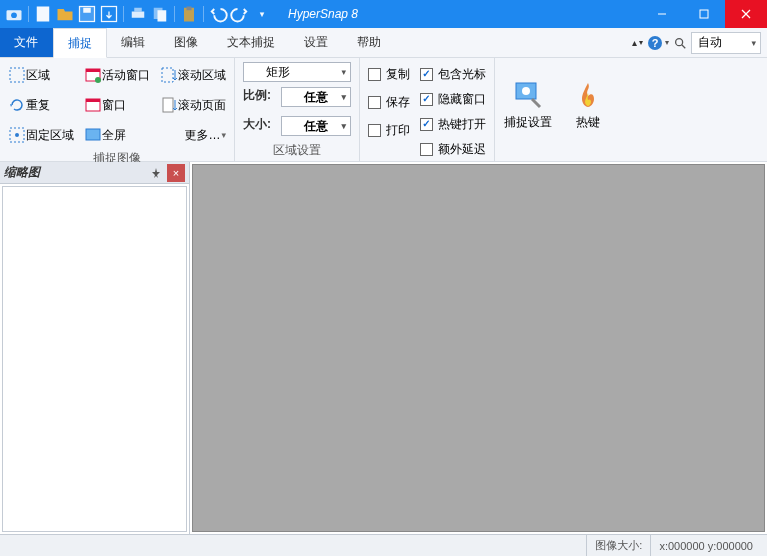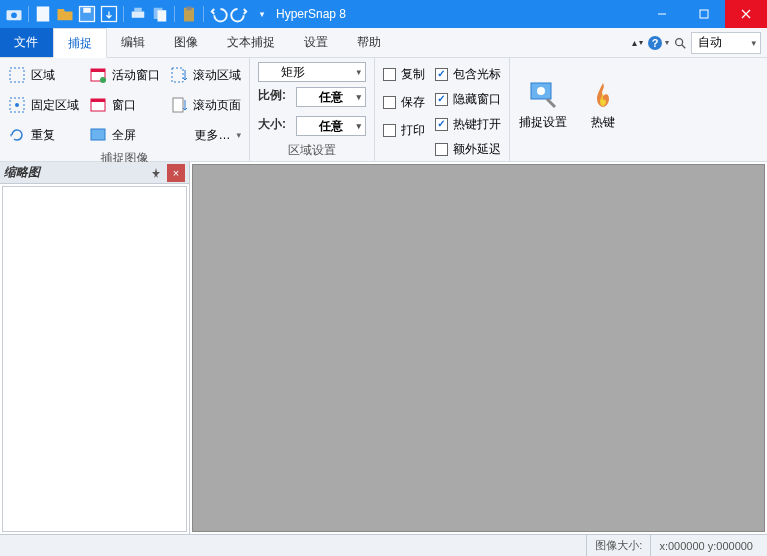--- a/index.html
+++ b/index.html
@@ -3,21 +3,21 @@
 <meta charset="utf-8">
 <style>
 * { box-sizing: border-box; margin: 0; padding: 0; font-family: "Microsoft YaHei", "Segoe UI", sans-serif; }
 body { width: 767px; height: 556px; background: #fff; overflow: hidden; font-size: 12px; }
 
 
 .titlebar { height: 28px; background: #1e88f0; display: flex; align-items: center; color: #fff; }
 .titlebar .qat { display: flex; align-items: center; gap: 2px; padding: 0 4px; }
 .qat-btn { width: 20px; height: 20px; display: flex; align-items: center; justify-content: center; cursor: pointer; font-size: 11px; opacity: 0.95; }
 .qat-sep { width:1px; height:16px; background: rgba(255,255,255,0.35); margin: 0 2px;}
-.titlebar .title { font-size: 12px; }
+.titlebar .title { margin-left: 12px; font-size: 12px; font-style: italic; }
 .titlebar .win-controls { margin-left: auto; display: flex; }
 .win-btn { width: 42px; height: 28px; display: flex; align-items: center; justify-content: center; cursor: pointer; }
 .win-btn.close { background: #e81123; }
 .win-btn svg { width: 10px; height: 10px; }
 
 
 .menubar { height: 30px; background: #f4f6fa; display: flex; align-items: stretch; border-bottom: 1px solid #d8dde4; position: relative; }
 .menu-tab { padding: 0 14px; display: flex; align-items: center; cursor: pointer; color: #333; border-right: 1px solid transparent; }
 .menu-tab.file { background: #0d66d0; color: #fff; }
 .menu-tab.active { background: #fff; border: 1px solid #d8dde4; border-bottom: 1px solid #fff; margin-bottom: -1px; color:#0d66d0; }
@@ -25,21 +25,21 @@
 .rt-item { display:flex; align-items:center; gap:2px; cursor:pointer; }
 .search-combo { height: 22px; border: 1px solid #c4cbd4; background: #fff; display: flex; align-items: center; padding: 0 4px 0 6px; min-width: 70px; }
 .search-combo .dd { margin-left: auto; font-size: 9px; color:#555;}
 
 
 .ribbon { height: 104px; background: #f4f6fa; border-bottom: 1px solid #d8dde4; display: flex; }
 .group { border-right: 1px solid #d8dde4; padding: 4px 8px 2px; display: flex; flex-direction: column; }
 .group-body { flex: 1; display: flex; gap: 10px; }
 .group-label { text-align: center; color: #555; font-size: 12px; padding-top: 2px; }
 .col { display: flex; flex-direction: column; gap: 4px; justify-content: flex-start; }
-.item { display: flex; align-items: center; gap: 5px; height: 26px; cursor: pointer; white-space: nowrap; }
+.item { display: flex; align-items: center; height: 26px; cursor: pointer; white-space: nowrap; }
 .item .ico { width: 18px; height: 18px; display: flex; align-items:center; justify-content:center; }
 .item .dd { font-size: 9px; color:#666; margin-left:1px;}
 .bigbtn { display:flex; flex-direction:column; align-items:center; justify-content:center; gap:3px; width:50px; cursor:pointer; padding-top:4px;}
 .bigbtn .ico { width:32px; height:32px; display:flex; align-items:center; justify-content:center; }
 .combo-row { display:flex; align-items:flex-start; gap:6px; height:24px;font-weight:bold; }
 .combo-row label { min-width:32px; color:#333; }
 .combo { border:1px solid #aeb6c2; background:#fff; height:20px; display:flex; align-items:center; padding:0 4px 0 22px; min-width:70px; }
 .combo .dd { margin-left:auto; font-size:9px; color:#555;}
 .combo.wide { min-width:100px;}
 .chk { display:flex; align-items:center; gap:5px; height:24px; cursor:pointer; }
@@ -191,34 +191,34 @@
             <span class="ico">
               <svg viewBox="0 0 18 18">
                 <rect x="2" y="2" width="14" height="14" fill="none" stroke="#2d7dd2" stroke-dasharray="2 2"></rect>
               </svg>
             </span>
             <span>区域</span>
           </div>
         <div class="item">
             <span class="ico">
               <svg viewBox="0 0 18 18">
+                <path d="M4 9a5 5 0 1 1 2 4" fill="none" stroke="#2d7dd2" stroke-width="1.5"></path>
+                <path d="M4 9l-2-1 1 3z" fill="#2d7dd2"></path>
+              </svg>
+            </span>
+            <span>重复</span>
+          </div>
+        <div class="item">
+            <span class="ico">
+              <svg viewBox="0 0 18 18">
                 <rect x="2" y="2" width="14" height="14" fill="none" stroke="#2d7dd2" stroke-dasharray="2 2"></rect>
                 <circle cx="9" cy="9" r="2" fill="#2d7dd2"></circle>
               </svg>
             </span>
             <span>固定区域</span>
-          </div>
-        <div class="item">
-            <span class="ico">
-              <svg viewBox="0 0 18 18">
-                <path d="M4 9a5 5 0 1 1 2 4" fill="none" stroke="#2d7dd2" stroke-width="1.5"></path>
-                <path d="M4 9l-2-1 1 3z" fill="#2d7dd2"></path>
-              </svg>
-            </span>
-            <span>重复</span>
           </div>
       </div>
       <div class="col">
         <div class="item">
             <span class="ico">
               <svg viewBox="0 0 18 18">
                 <rect x="2" y="3" width="14" height="12" fill="#fff" stroke="#d14"></rect>
                 <rect x="2" y="3" width="14" height="3" fill="#d14"></rect>
                 <circle cx="14" cy="14" r="3" fill="#3aa757"></circle>
               </svg>

